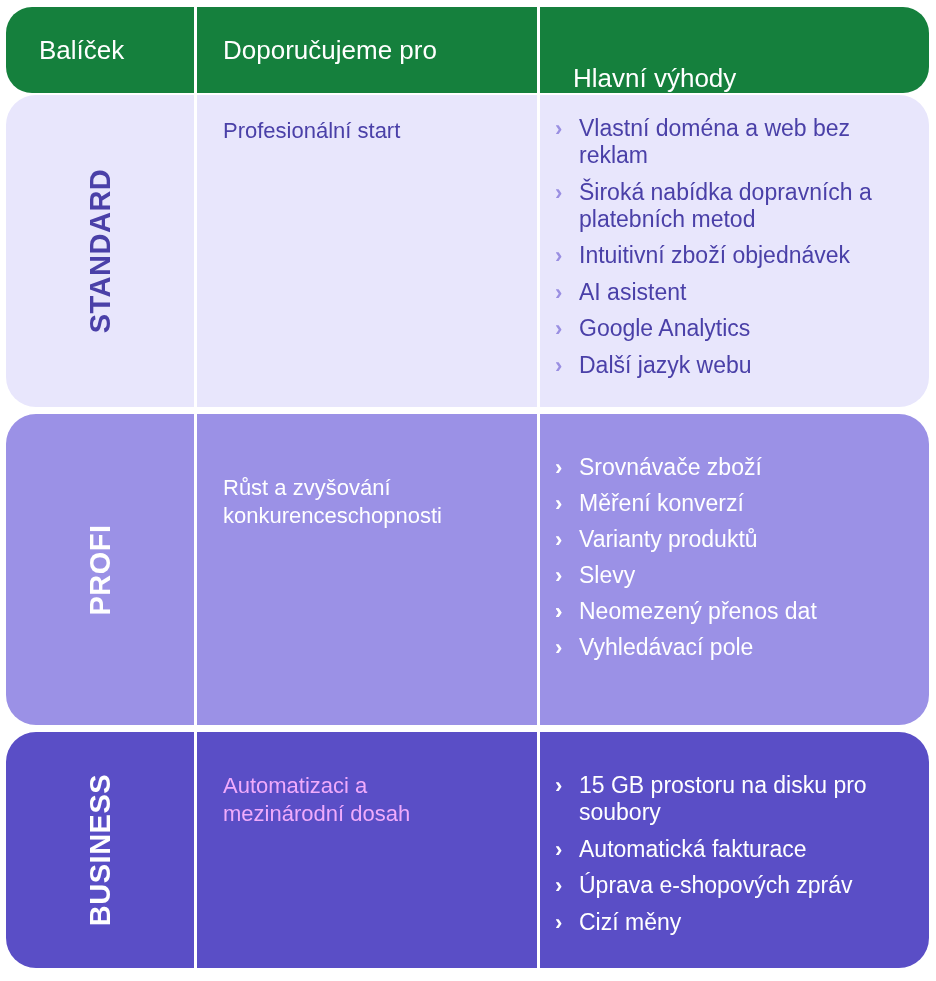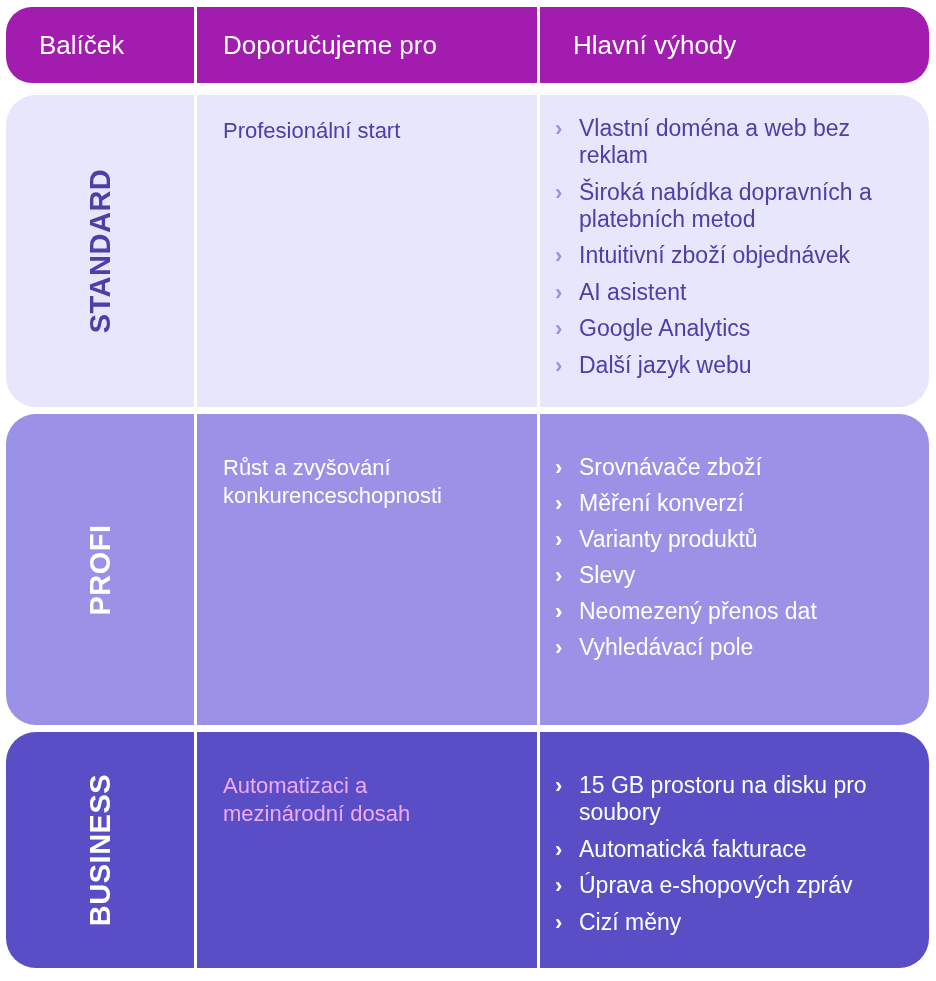--- a/index.html
+++ b/index.html
@@ -1,30 +1,30 @@
 <!DOCTYPE html>
 <html><head>
   <meta charset="utf-8">
   <style>
     * { box-sizing: border-box; margin: 0; padding: 0; }
     html, body { width: 936px; height: 981px; background: #ffffff; overflow: hidden; }
     body { font-family: "Liberation Sans", "DejaVu Sans", sans-serif; position: relative; }
 
     .header {
-      position: absolute; left: 6px; top: 7px; width: 923px; height: 76px;
-      background: #a21caf; border-radius: 26px; overflow: hidden;
+      position: absolute; left: 6px; top: 7px; width: 923px; height: 86px;
+      background: #15803d; border-radius: 26px; overflow: hidden;
       display: flex;
     }
     .header .hcell {
       height: 100%; display: flex; align-items: center;
       color: #ffffff; font-size: 26px; font-weight: 500;
     }
     .header .hc1 { width: 191px; padding-left: 33px; border-right: 3px solid #ffffff; }
     .header .hc2 { width: 343px; padding-left: 26px; border-right: 3px solid #ffffff; }
-    .header .hc3 { flex: 1; padding-left: 33px; }
+    .header .hc3 { flex: 1; padding-left: 33px; margin-top: 28px; }
 
     .row {
       position: absolute; left: 6px; width: 923px;
       border-radius: 30px; overflow: hidden; display: flex;
     }
     .row .c1 { width: 191px; height: 100%; position: relative; border-right: 3px solid #ffffff; }
     .row .c2 { width: 343px; height: 100%; border-right: 3px solid #ffffff; padding: 22px 15px 0 26px; }
     .row .c3 { flex: 1; height: 100%; padding: 20px 10px 0 13px; }
 
     .vlabel {
@@ -47,21 +47,21 @@
     .row-standard .vlabel { color: #4a40a8; }
     .row-standard .rec { color: #4a40a8; }
     .row-standard .benefits li { color: #4a40a8; }
     .row-standard .benefits li .chev { color: #9a8fe2; }
 
     
     .row-profi { top: 414px; height: 311px; background: #9b91e6; }
     .row-profi .c2 { padding-top: 40px; }
     .row-profi .c3 { padding-top: 40px; }
     .row-profi .vlabel { color: #ffffff; }
-    .row-profi .rec { color: #ffffff; }
+    .row-profi .rec { color: #ffffff; margin-top: 20px; }
     .row-profi .benefits li { color: #ffffff; margin-bottom: 9px; }
     .row-profi .benefits li .chev { color: #ffffff; }
 
     
     .row-business { top: 732px; height: 236px; background: #5a4ec6; }
     .row-business .c2 { padding-top: 40px; }
     .row-business .c3 { padding-top: 40px; }
     .row-business .vlabel { color: #ffffff; }
     .row-business .rec { color: #f0abfc; }
     .row-business .benefits li { color: #ffffff; }

